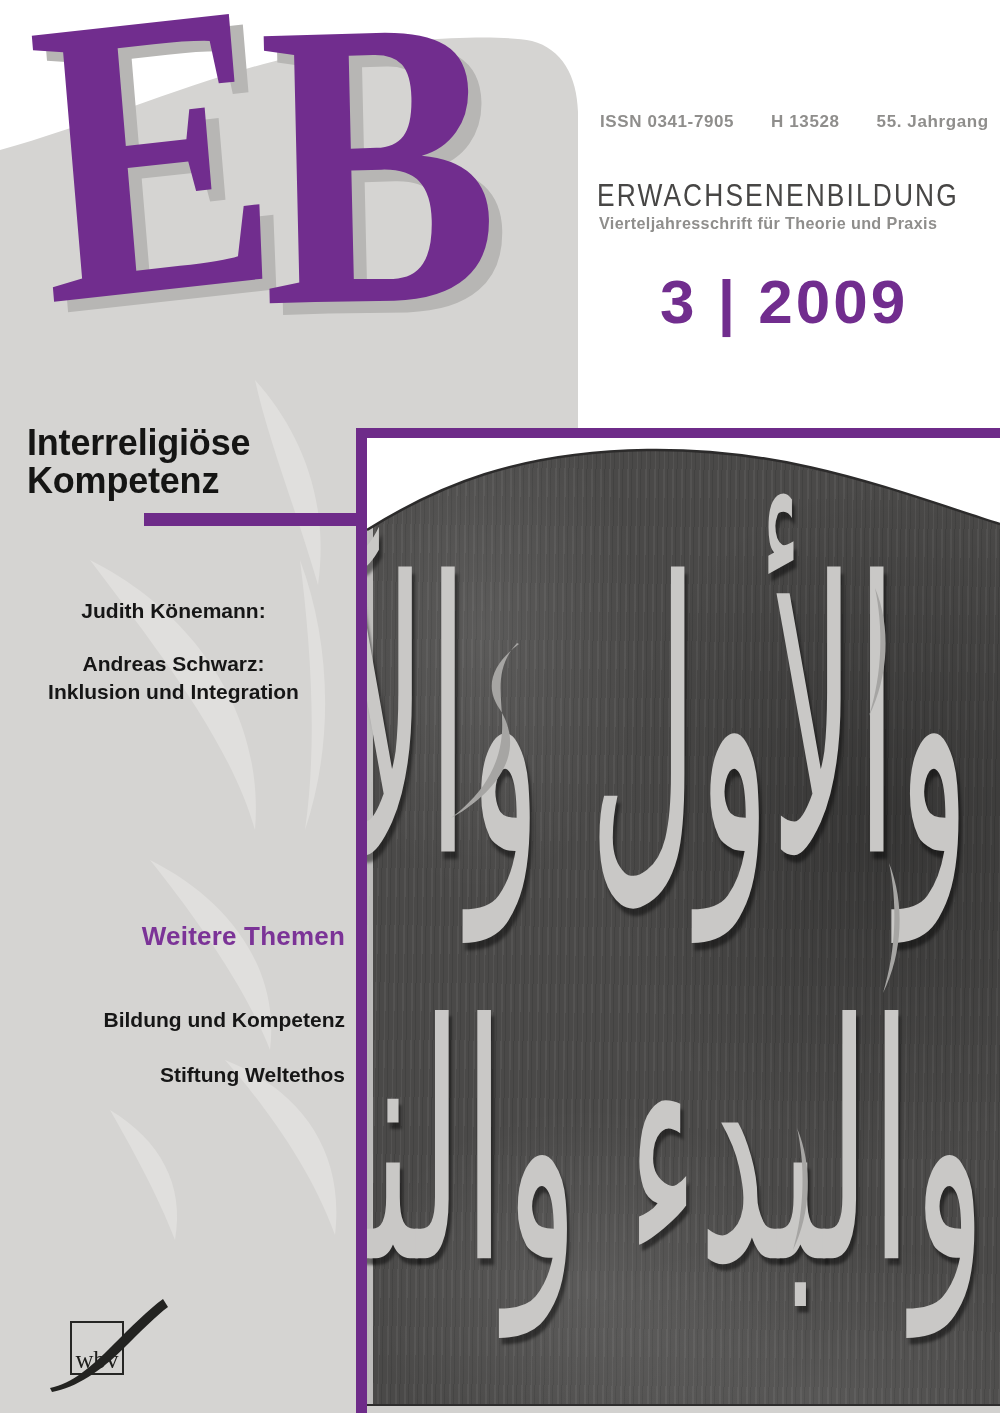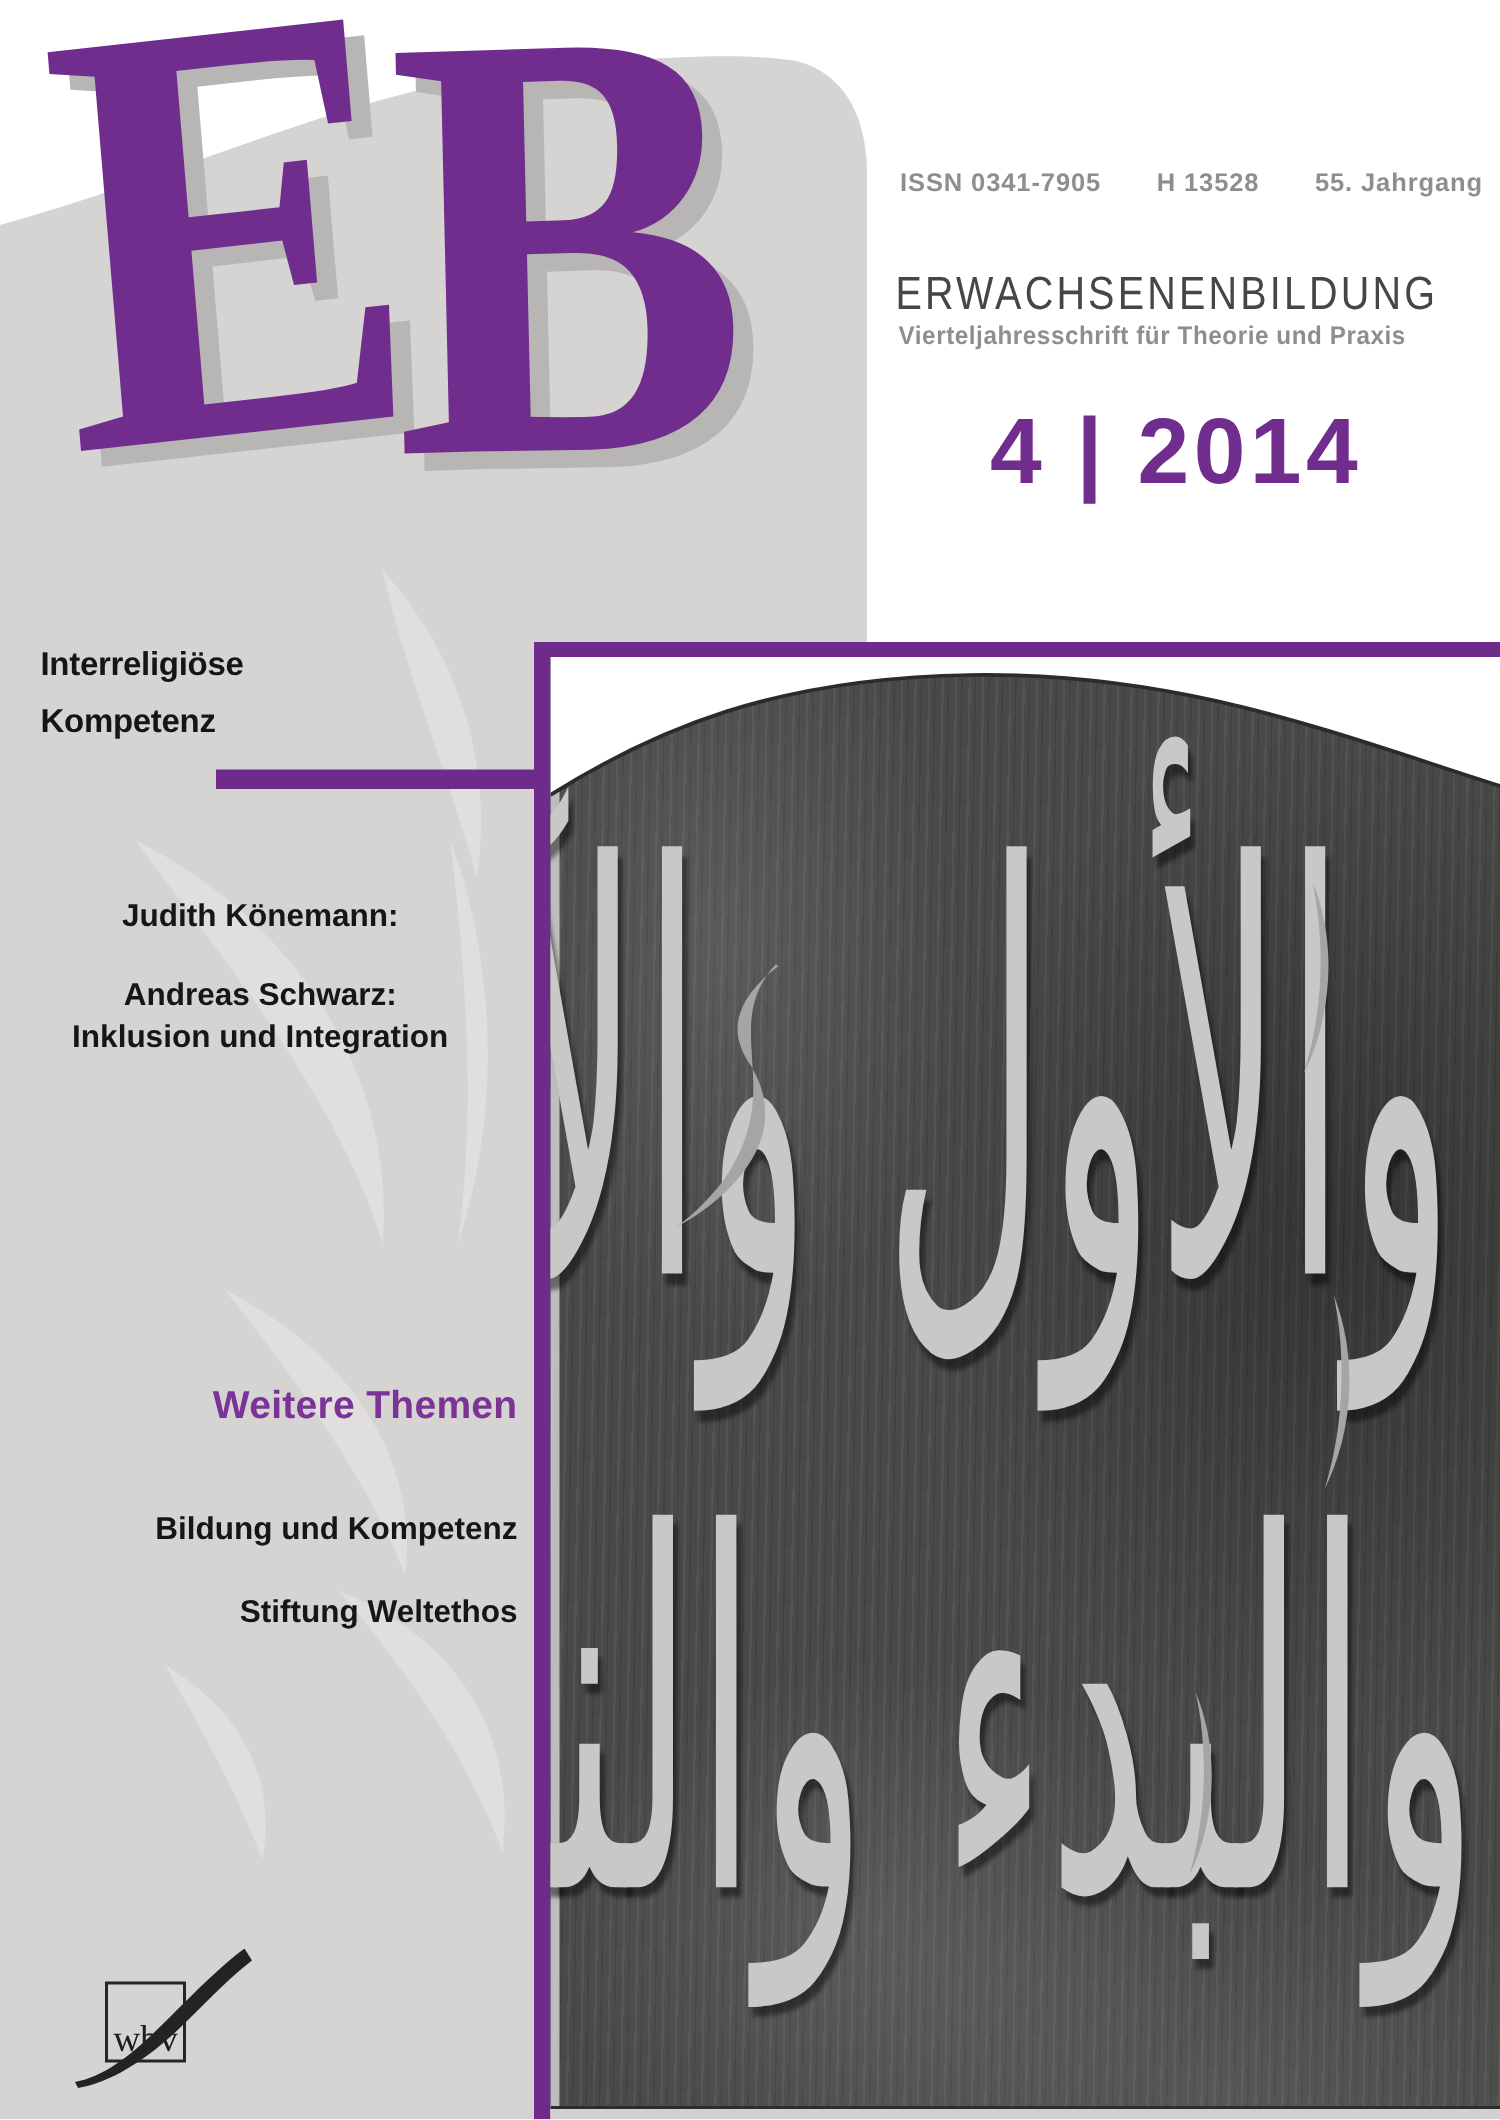--- a/index.html
+++ b/index.html
@@ -23,21 +23,21 @@
   .issn-row{position:absolute;left:600px;top:112px;display:flex;gap:37px;
     font-size:17px;font-weight:bold;color:#8f8e8c;letter-spacing:0.6px;white-space:nowrap;}
   .mag-title{position:absolute;left:597px;top:178px;font-size:31px;font-weight:normal;
     color:#474645;letter-spacing:2.5px;transform:scaleX(0.85);transform-origin:left top;white-space:nowrap;}
   .mag-subtitle{position:absolute;left:599px;top:214px;font-size:17px;font-weight:bold;
     color:#8f8e8c;letter-spacing:0.4px;transform:scaleX(0.95);transform-origin:left top;white-space:nowrap;}
   .issue-no{position:absolute;left:660px;top:266px;font-size:62px;font-weight:bold;
     color:#712d8e;letter-spacing:3px;white-space:nowrap;}
 
   
-  .theme-heading{position:absolute;left:27px;top:424px;font-size:22px;font-weight:bold;
+  .theme-heading{position:absolute;left:27px;top:424px;font-size:36px;font-weight:bold;
     color:#151514;line-height:38px;letter-spacing:-0.2px;}
   .purple-tick{position:absolute;left:144px;top:513px;width:214px;height:13px;background:#6e2b89;}
 
   .article-list{position:absolute;left:0;top:597px;width:347px;text-align:center;
     font-size:21px;font-weight:bold;color:#161616;line-height:28px;}
   .article{margin-bottom:25px;}
   .more-heading{position:absolute;left:0;top:921px;width:345px;text-align:right;
     font-size:26px;font-weight:bold;color:#7b3397;letter-spacing:0.2px;}
   .more-item-1{position:absolute;left:0;top:1008px;width:345px;text-align:right;
     font-size:21px;font-weight:bold;color:#161616;}
@@ -99,21 +99,21 @@
     <span class="glyph glyph-e">E</span><span class="glyph glyph-b">B</span>
   </div>
 
   <div class="issn-row">
     <span>ISSN 0341-7905</span>
     <span>H 13528</span>
     <span>55. Jahrgang</span>
   </div>
   <div class="mag-title">ERWACHSENENBILDUNG</div>
   <div class="mag-subtitle">Vierteljahresschrift für Theorie und Praxis</div>
-  <div class="issue-no">4 | 2014</div>
+  <div class="issue-no">3 | 2009</div>
 
   <div class="theme-heading">
     <div>Interreligiöse</div>
     <div>Kompetenz</div>
   </div>
   <div class="purple-tick"></div>
 
   <div class="article-list">
     <div class="article">
       <div>Judith Könemann:</div>

